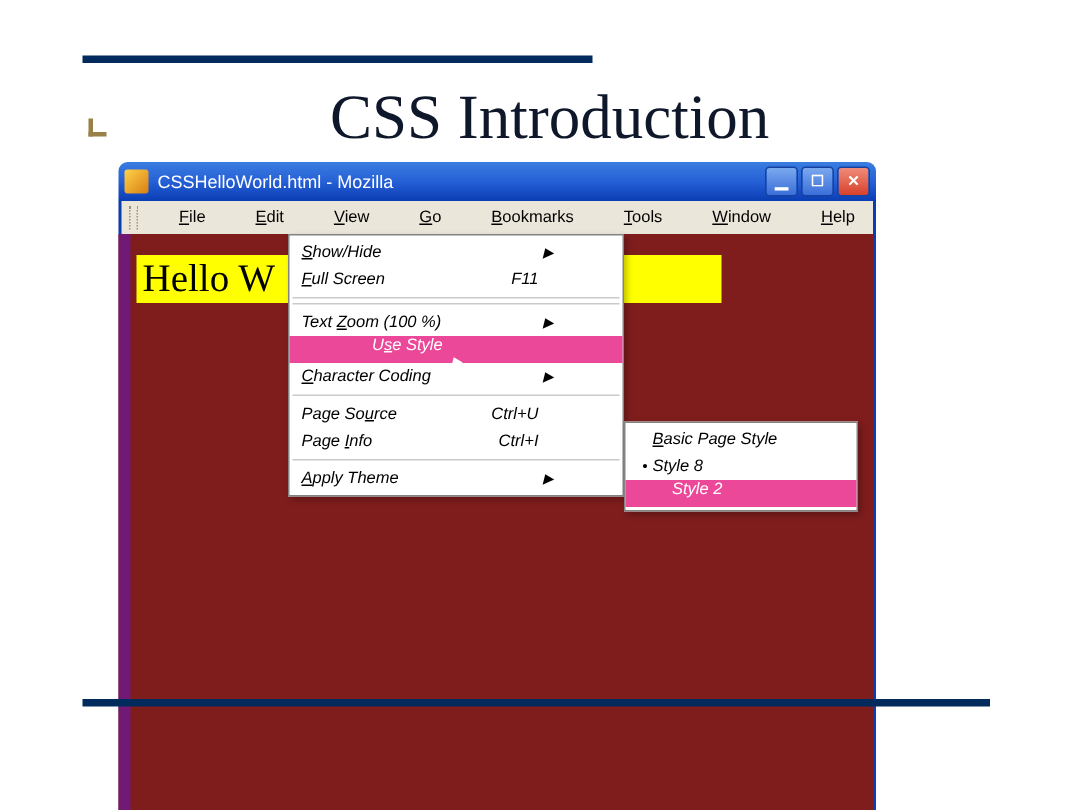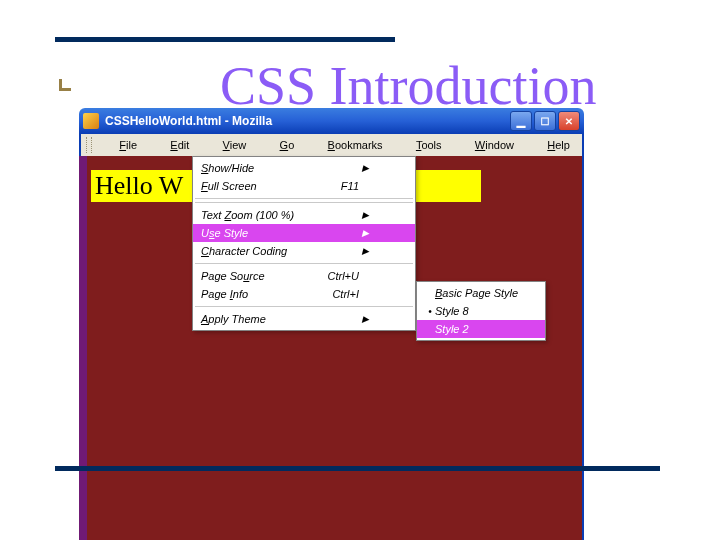--- a/index.html
+++ b/index.html
@@ -28,43 +28,43 @@
     width: 12px;
     height: 12px;
     border-left: 3px solid #988046;
     border-bottom: 3px solid #988046;
   }
   .slide-title {
     position: absolute;
     top: 55px;
     left: 220px;
     font-family: "Times New Roman", serif;
-    font-size: 54px;
-    color: #8b5cf6;
+    font-size: 42px;
+    color: #0f172a;
   }
   .shot {
     position: absolute;
     top: 108px;
     left: 79px;
     width: 505px;
     height: 348px;
   }
   
   .titlebar {
     height: 26px;
     background: linear-gradient(to bottom, #3a7de0 0%, #2660d6 50%, #0a3db4 100%);
     border-top-left-radius: 6px;
     border-top-right-radius: 6px;
     display: flex;
     align-items: center;
     padding: 0 4px;
     color: #fff;
     font-family: "Trebuchet MS", Tahoma, sans-serif;
     font-size: 12px;
-    font-weight: bold;
+    font-weight: normal;
   }
   .titlebar .app-icon {
     width: 16px; height: 16px;
     background: linear-gradient(135deg,#ffd24a,#d87f12);
     border-radius: 2px;
     margin-right: 6px;
     display: inline-block;
   }
   .titlebar .title-text { flex: 1; }
   .win-btns { display: flex; gap: 2px; }
@@ -134,27 +134,27 @@
     color: #000;
     padding: 2px 0;
     font-style: italic;
   }
   .menu .row {
     display: flex;
     align-items: center;
     height: 18px;
     padding: 0 10px 0 8px;
   }
-  .menu .row.sel { background: #d946ef; color:#fff; }
+  .menu .row.sel { background: #ec4899; color:#fff;flex-direction:column; }
   .menu .row .lbl { flex: 0 0 auto; min-width: 110px; }
   .menu .row .accel { flex: 0 0 auto; min-width: 48px; text-align: right; color: inherit; }
   .menu .row .arrow { flex: 0 0 auto; width: 10px; text-align: right; font-size: 9px;}
   .menu .sep { height: 1px; background: #c9c9c9; margin: 3px 2px; }
   .view-menu { top: 48px; left: 113px; width: 224px; }
-  .sub-menu { top: 173px; left: 337px; width: 130px; }
+  .sub-menu { top: 173px; left: 337px; width: 156px; }
   .sub-menu .row .lbl { min-width: 90px; }
   .sub-menu .row .dot { width:10px; text-align:center; font-size:10px;}
   
   .bottom-rule {
     position: absolute;
     left: 55px;
     top: 466px;
     width: 605px;
     height: 5px;
     background: #012a5d;

